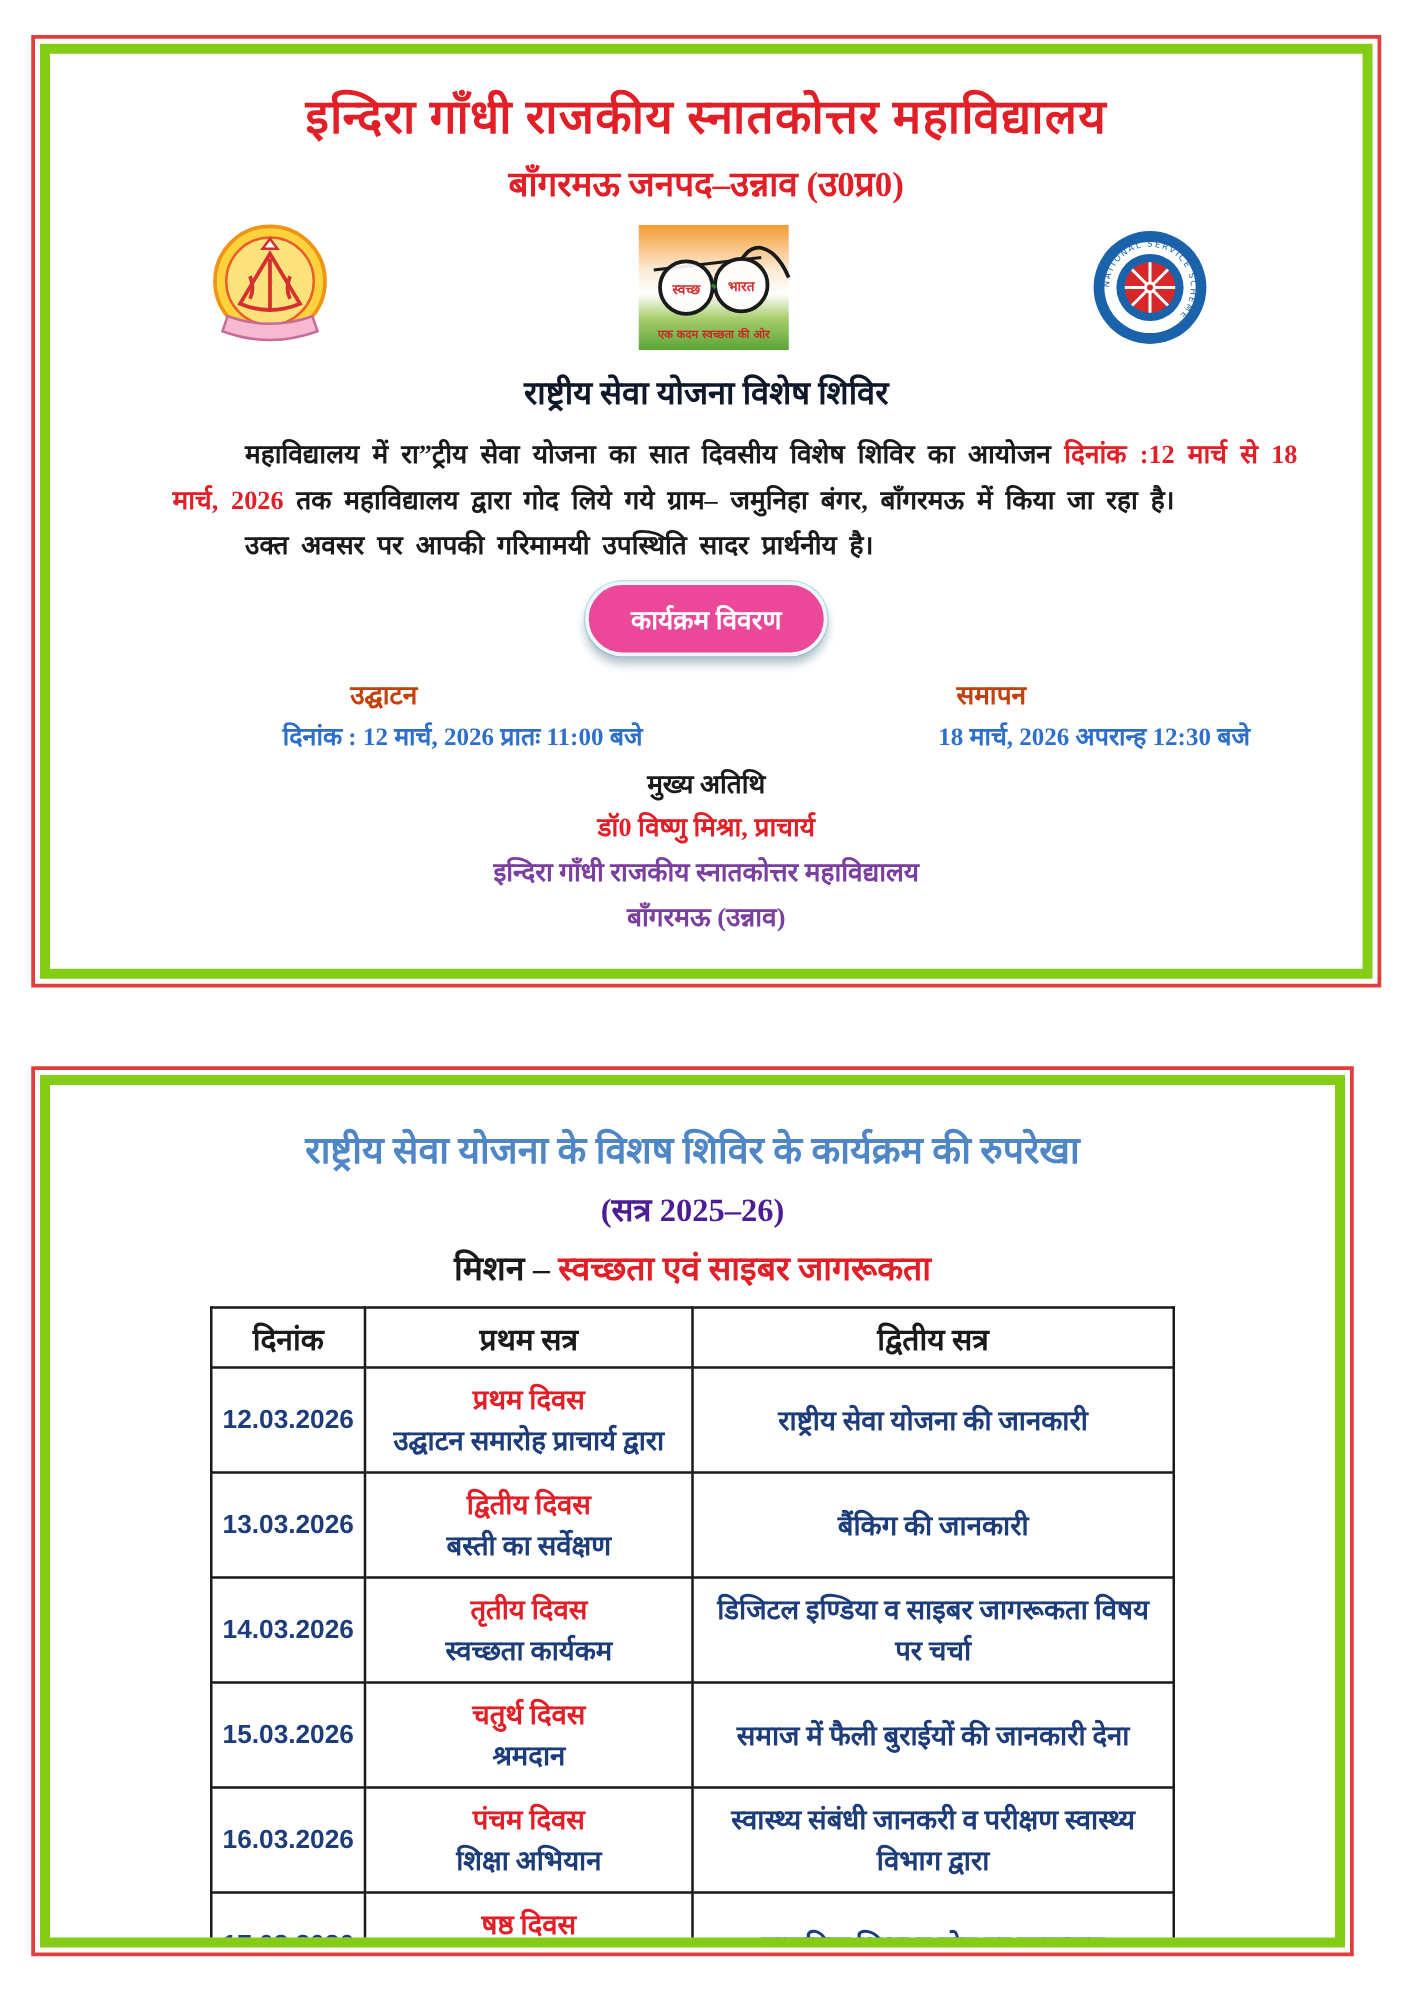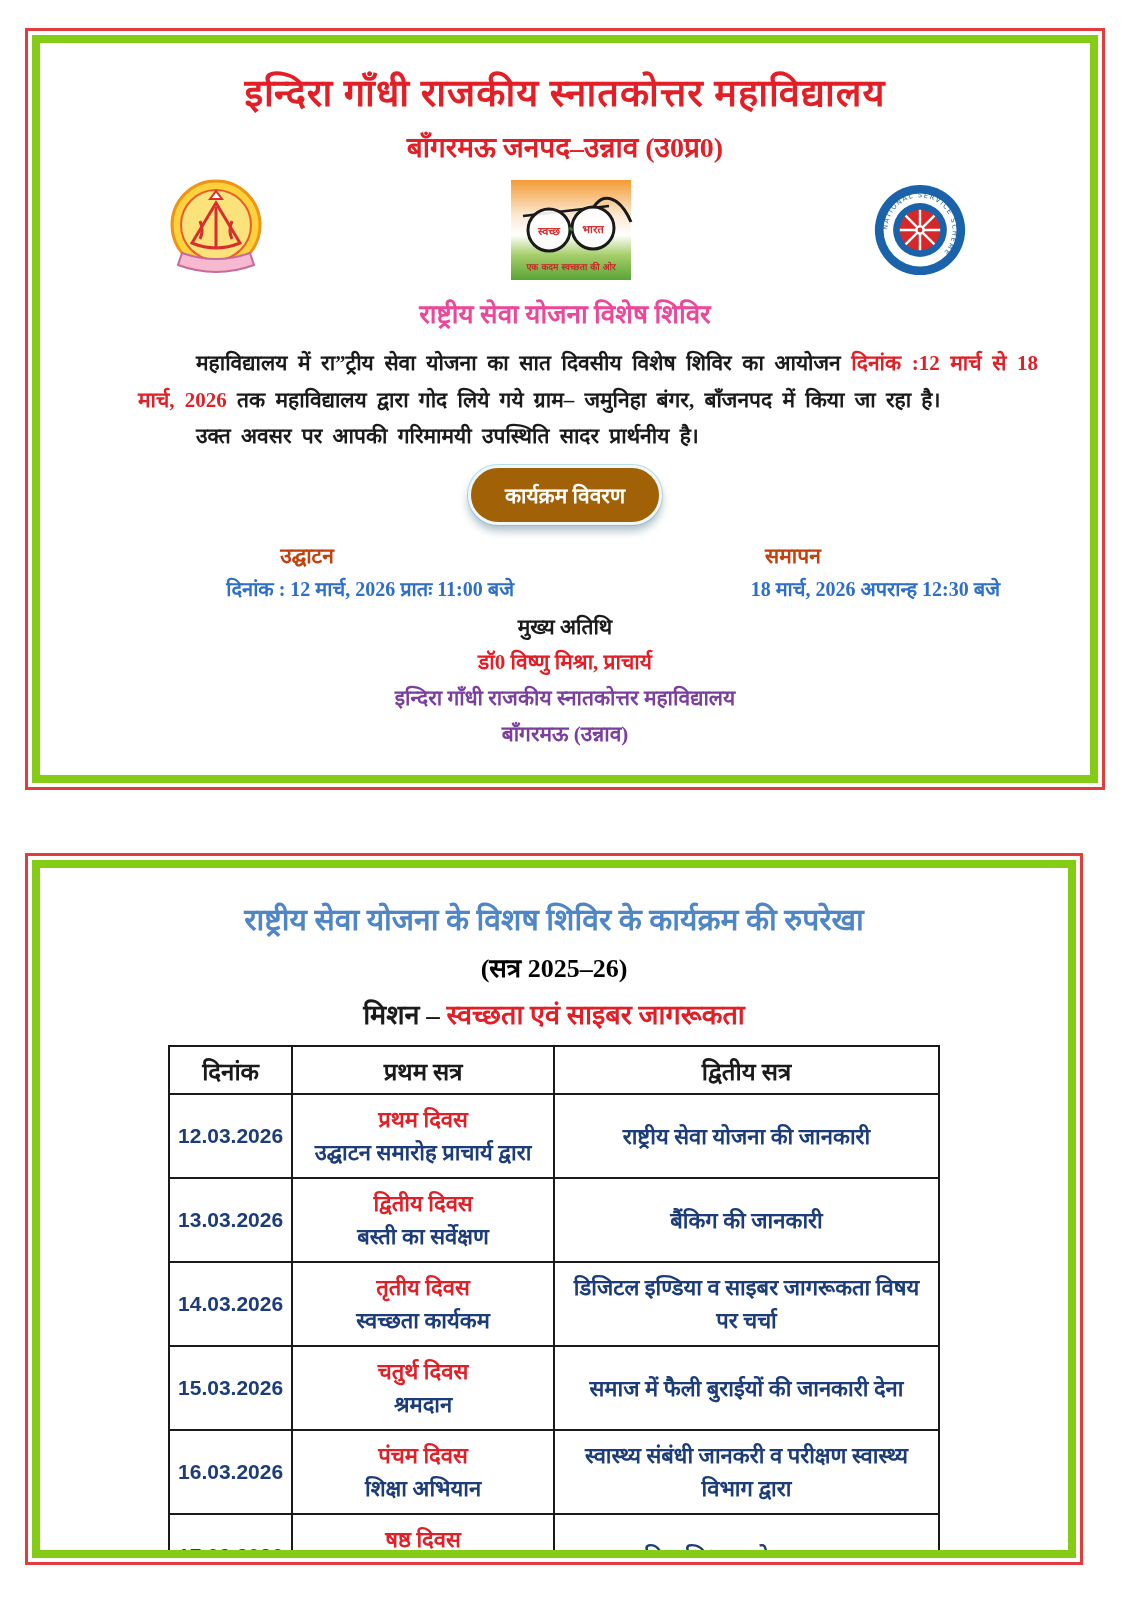--- a/index.html
+++ b/index.html
@@ -30,38 +30,38 @@
   }
   .college-sub {
     color:#e21f26; font-size:28px; font-weight:bold; text-align:center;
     margin-top:10px;
   }
   .logo-row {
     display:flex; align-items:center; justify-content:space-between;
     padding:0 92px 0 92px; margin-top:14px; height:106px;text-align:center;
   }
   .camp-heading {
-    font-size:26px; font-weight:bold; text-align:center; margin-top:10px; color:#ec4899;
+    font-size:26px; font-weight:bold; text-align:center; margin-top:10px; color:#0f172a;
   }
   .body-para {
     margin:14px 22px 0 68px;
     font-size:21px; font-weight:600; line-height:1.75;
     text-align:justify; word-spacing:5px; color:#1a1a1a;
   }
   .body-para .indent { display:inline-block; width:58px; }
   .red-strong { color:#e21f26; font-weight:bold; }
   .request-line {
     margin:2px 22px 0 68px; font-size:21px; font-weight:600; word-spacing:5px; color:#1a1a1a;
   }
   .request-line .indent { display:inline-block; width:58px; }
 
   .btn-wrap { text-align:center; margin-top:16px; }
   .program-btn {
     display:inline-block;
-    background:#a16207; color:#ffffff;
+    background:#ec4899; color:#ffffff;
     font-family:inherit;
     font-size:21px; font-weight:bold;
     padding:13px 34px;
     border:3px solid #eef8fb;
     border-radius:30px;
     box-shadow:0 6px 8px rgba(130,160,175,0.65), 0 0 0 1px #bfe0ea;
     cursor:pointer;
   }
 
   .two-col { display:flex; justify-content:space-between; padding:0 60px 0 30px; margin-top:16px; }
@@ -75,21 +75,21 @@
   .guest-college, .guest-place { font-size:21px; font-weight:bold; color:#7b3fa0; }
 
   .sign-row { display:flex; justify-content:space-between; padding:0 120px 0 40px; margin-top:34px; }
   .sign-block { text-align:center; }
   .sign-name { font-size:21px; font-weight:bold; color:#e21f26; }
 
   
   .sched-title {
     color:#4f86c6; font-size:30px; font-weight:bold; text-align:center; margin-top:12px;
   }
-  .sched-session { font-size:26px; font-weight:bold; text-align:center; margin-top:10px; color:#000000; }
+  .sched-session { font-size:26px; font-weight:bold; text-align:center; margin-top:10px; color:#4c1d95; }
   .sched-mission { font-size:27px; font-weight:bold; text-align:center; margin-top:10px; color:#1a1a1a; }
   .sched-mission .mission-red { color:#e21f26; }
 
   table.schedule {
     border-collapse:collapse;
     width:772px;
     margin:13px auto 0 auto;
     table-layout:fixed;
   }
   table.schedule th, table.schedule td {
@@ -175,21 +175,21 @@
           </g>
           <circle cx="50" cy="50" r="5" fill="#ffffff"></circle>
           <circle cx="50" cy="50" r="2.5" fill="#d62828"></circle>
         </svg>
       </span>
     </div>
 
     <div class="camp-heading">राष्ट्रीय सेवा योजना विशेष शिविर</div>
 
     <div class="body-para">
-      <span class="indent"></span><span>महाविद्यालय में रा”ट्रीय सेवा योजना का सात दिवसीय विशेष शिविर का आयोजन </span><span class="red-strong">दिनांक :12 मार्च से 18 मार्च, 2026</span><span> तक महाविद्यालय द्वारा गोद लिये गये ग्राम– जमुनिहा बंगर, बाँजनपद में किया जा रहा है।</span>
+      <span class="indent"></span><span>महाविद्यालय में रा”ट्रीय सेवा योजना का सात दिवसीय विशेष शिविर का आयोजन </span><span class="red-strong">दिनांक :12 मार्च से 18 मार्च, 2026</span><span> तक महाविद्यालय द्वारा गोद लिये गये ग्राम– जमुनिहा बंगर, बाँगरमऊ में किया जा रहा है।</span>
     </div>
     <div class="request-line">
       <span class="indent"></span><span>उक्त अवसर पर आपकी गरिमामयी उपस्थिति सादर प्रार्थनीय है।</span>
     </div>
 
     <div class="btn-wrap">
       <span class="program-btn">कार्यक्रम विवरण</span>
     </div>
 
     <div class="two-col">

